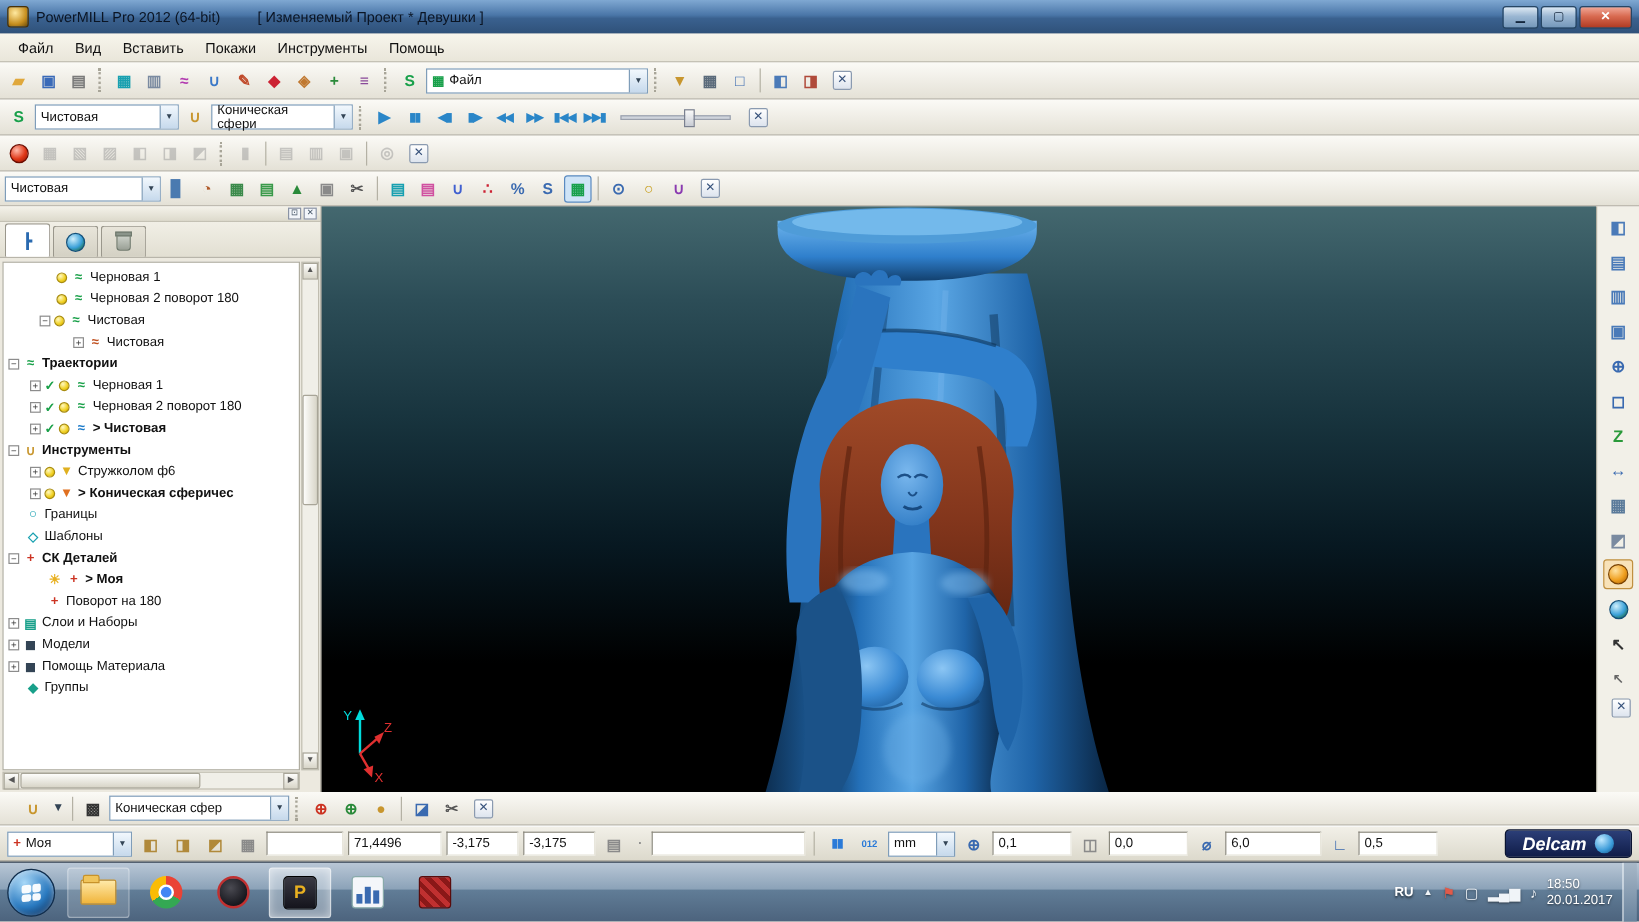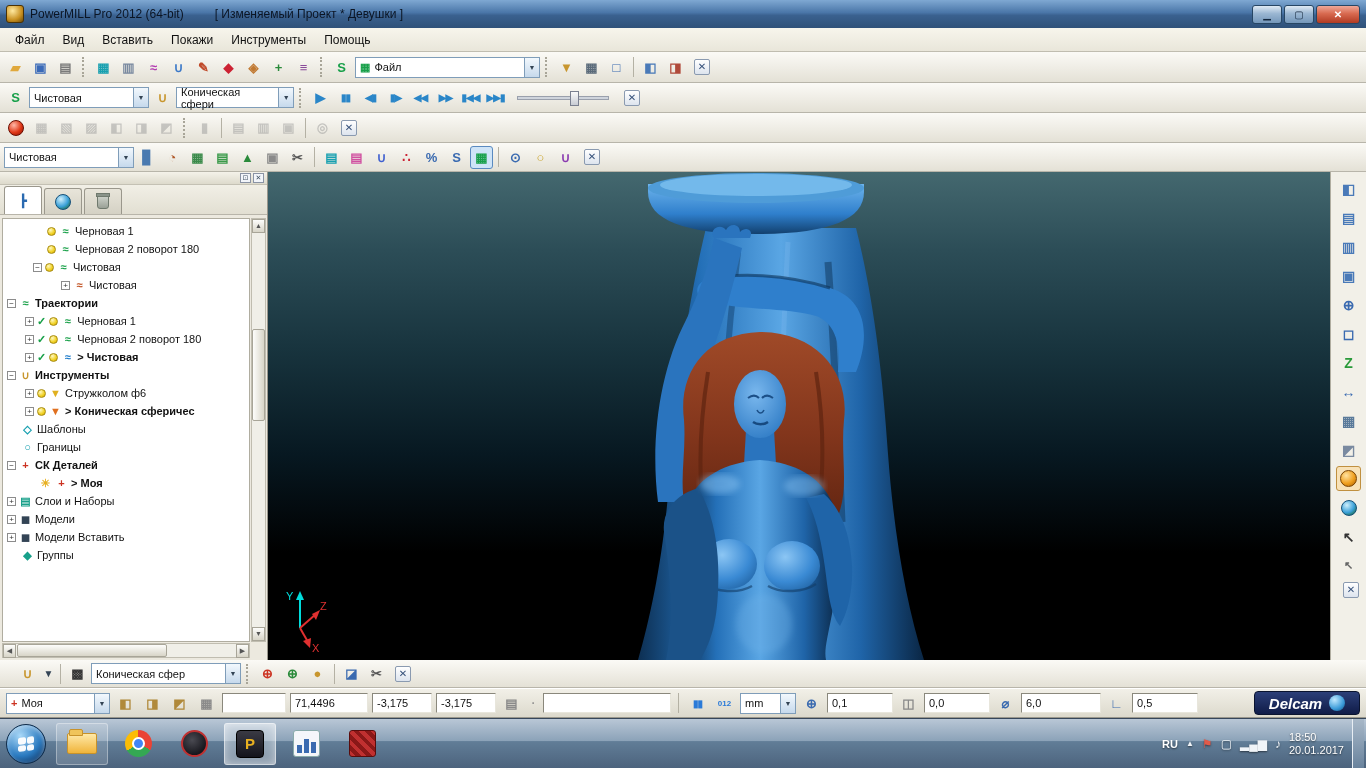--- a/index.html
+++ b/index.html
@@ -309,51 +309,55 @@
         <span class="ti" data-glyph="▼" style="color:#e0b020"></span>
         <span>Стружколом ф6</span>
       </div>
     <div class="trow" style="padding-left:22px">
         <span class="exp">+</span>
         <span class="bulb"></span>
         <span class="ti" data-glyph="▼" style="color:#e07020"></span>
         <span class="b">&gt; Коническая сферичес</span>
       </div>
     <div class="trow" style="padding-left:18px">
+        <span class="ti" data-glyph="○" style="color:#18a0b0"></span>
+        <span>Границы</span>
+      </div>
+    <div class="trow" style="padding-left:18px">
         <span class="ti" data-glyph="◇" style="color:#18a0b0"></span>
         <span>Шаблоны</span>
-      </div>
-    <div class="trow" style="padding-left:18px">
-        <span class="ti" data-glyph="○" style="color:#18a0b0"></span>
-        <span>Границы</span>
       </div>
     <div class="trow" style="padding-left:4px">
         <span class="exp">−</span>
         <span class="ti" data-glyph="+" style="color:#cc3322"></span>
         <span class="b">СК Деталей</span>
       </div>
     <div class="trow" style="padding-left:36px">
         <span class="ti" data-glyph="☀" style="color:#e8b020"></span>
         <span class="ti" data-glyph="+" style="color:#cc3322"></span>
         <span class="b">&gt; Моя</span>
       </div>
+    <div class="trow" style="padding-left:36px">
+        <span class="ti" data-glyph="+" style="color:#cc3322"></span>
+        <span>Поворот на 180</span>
+      </div>
     <div class="trow" style="padding-left:4px">
         <span class="exp">+</span>
         <span class="ti" data-glyph="▤" style="color:#18a08a"></span>
         <span>Слои и Наборы</span>
       </div>
     <div class="trow" style="padding-left:4px">
         <span class="exp">+</span>
         <span class="ti" data-glyph="◼" style="color:#334455"></span>
         <span>Модели</span>
       </div>
     <div class="trow" style="padding-left:4px">
         <span class="exp">+</span>
         <span class="ti" data-glyph="◼" style="color:#334455"></span>
-        <span>Модели Вставить</span>
+        <span>Помощь Материала</span>
       </div>
     <div class="trow" style="padding-left:18px">
         <span class="ti" data-glyph="◆" style="color:#18a08a"></span>
         <span>Группы</span>
       </div>
   </div>
 
   <div class="vscroll">
     <span class="varr">▲</span>
     <span class="vthumb"></span>

